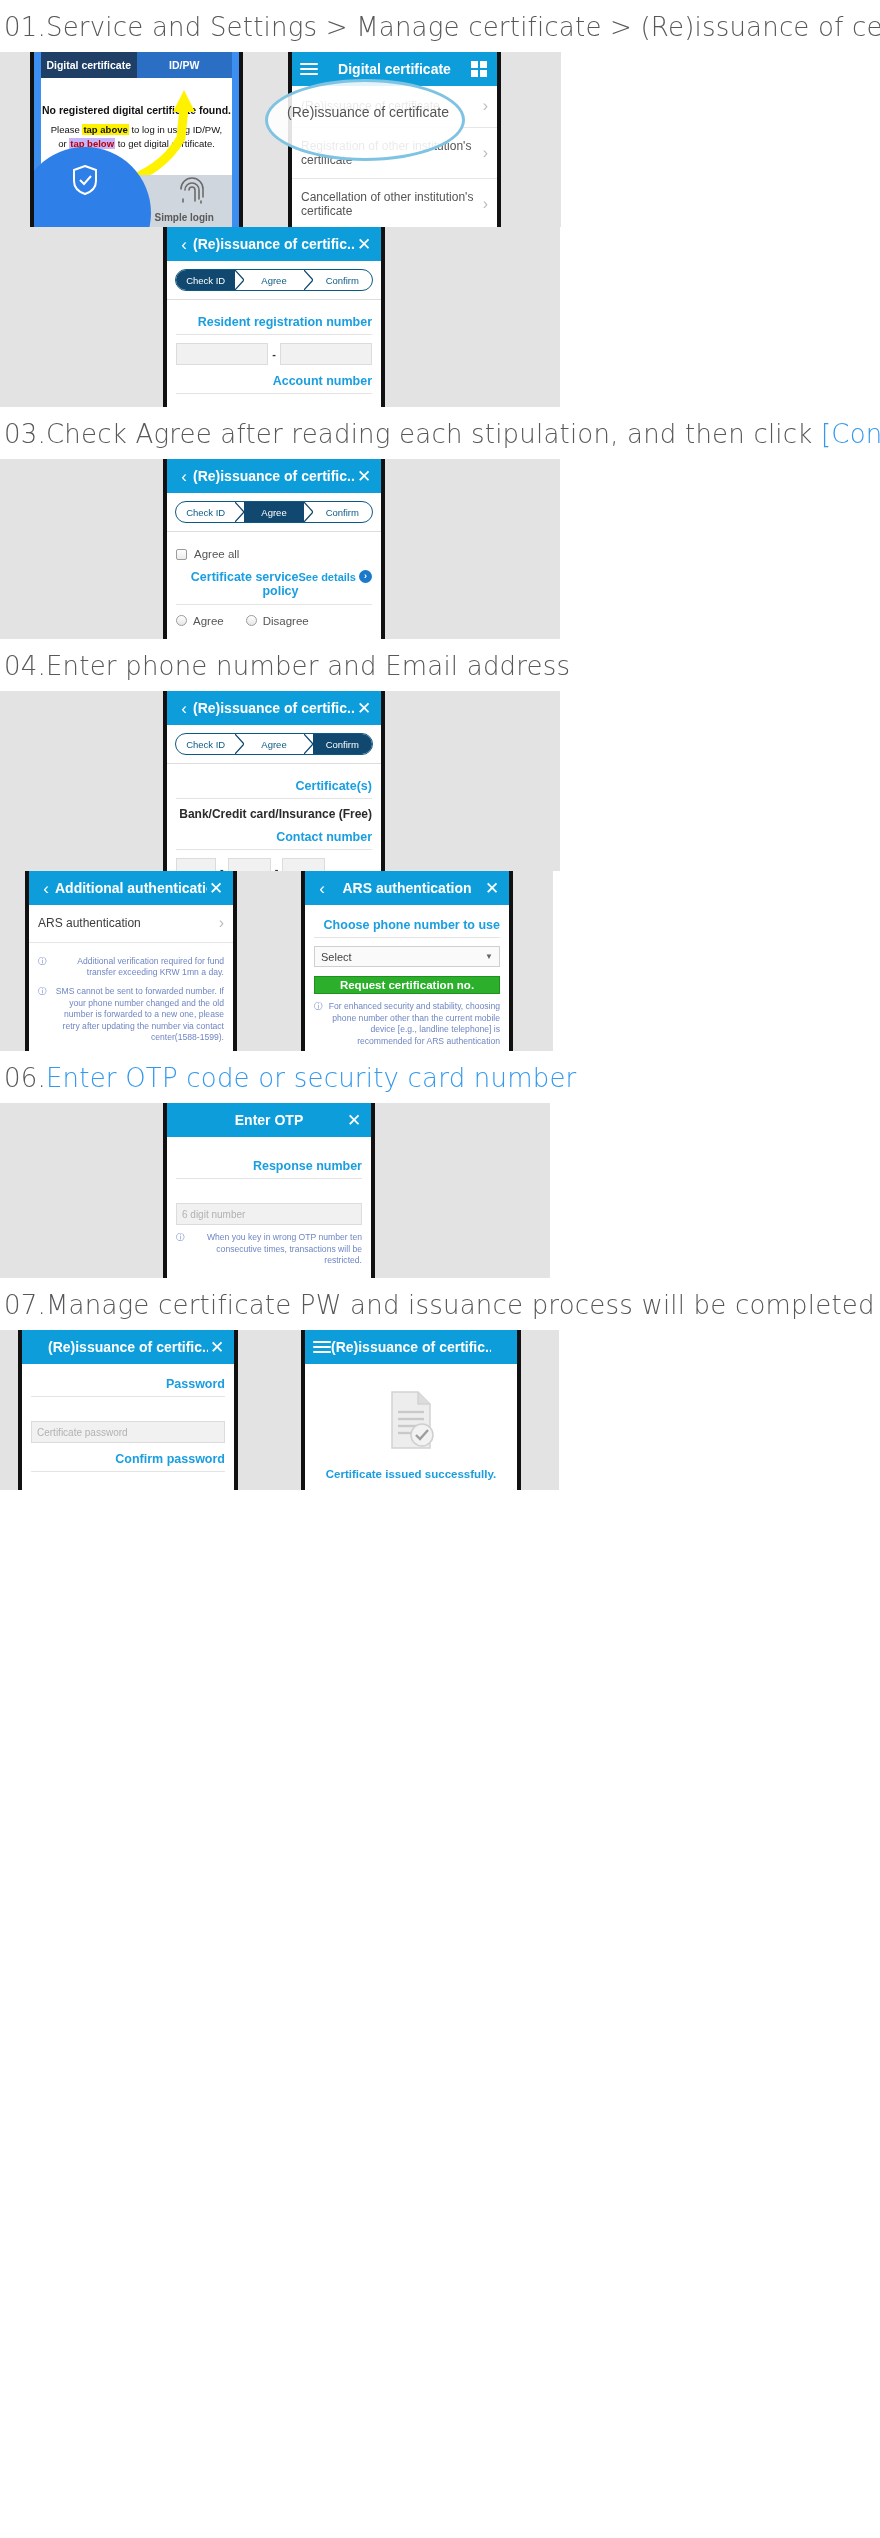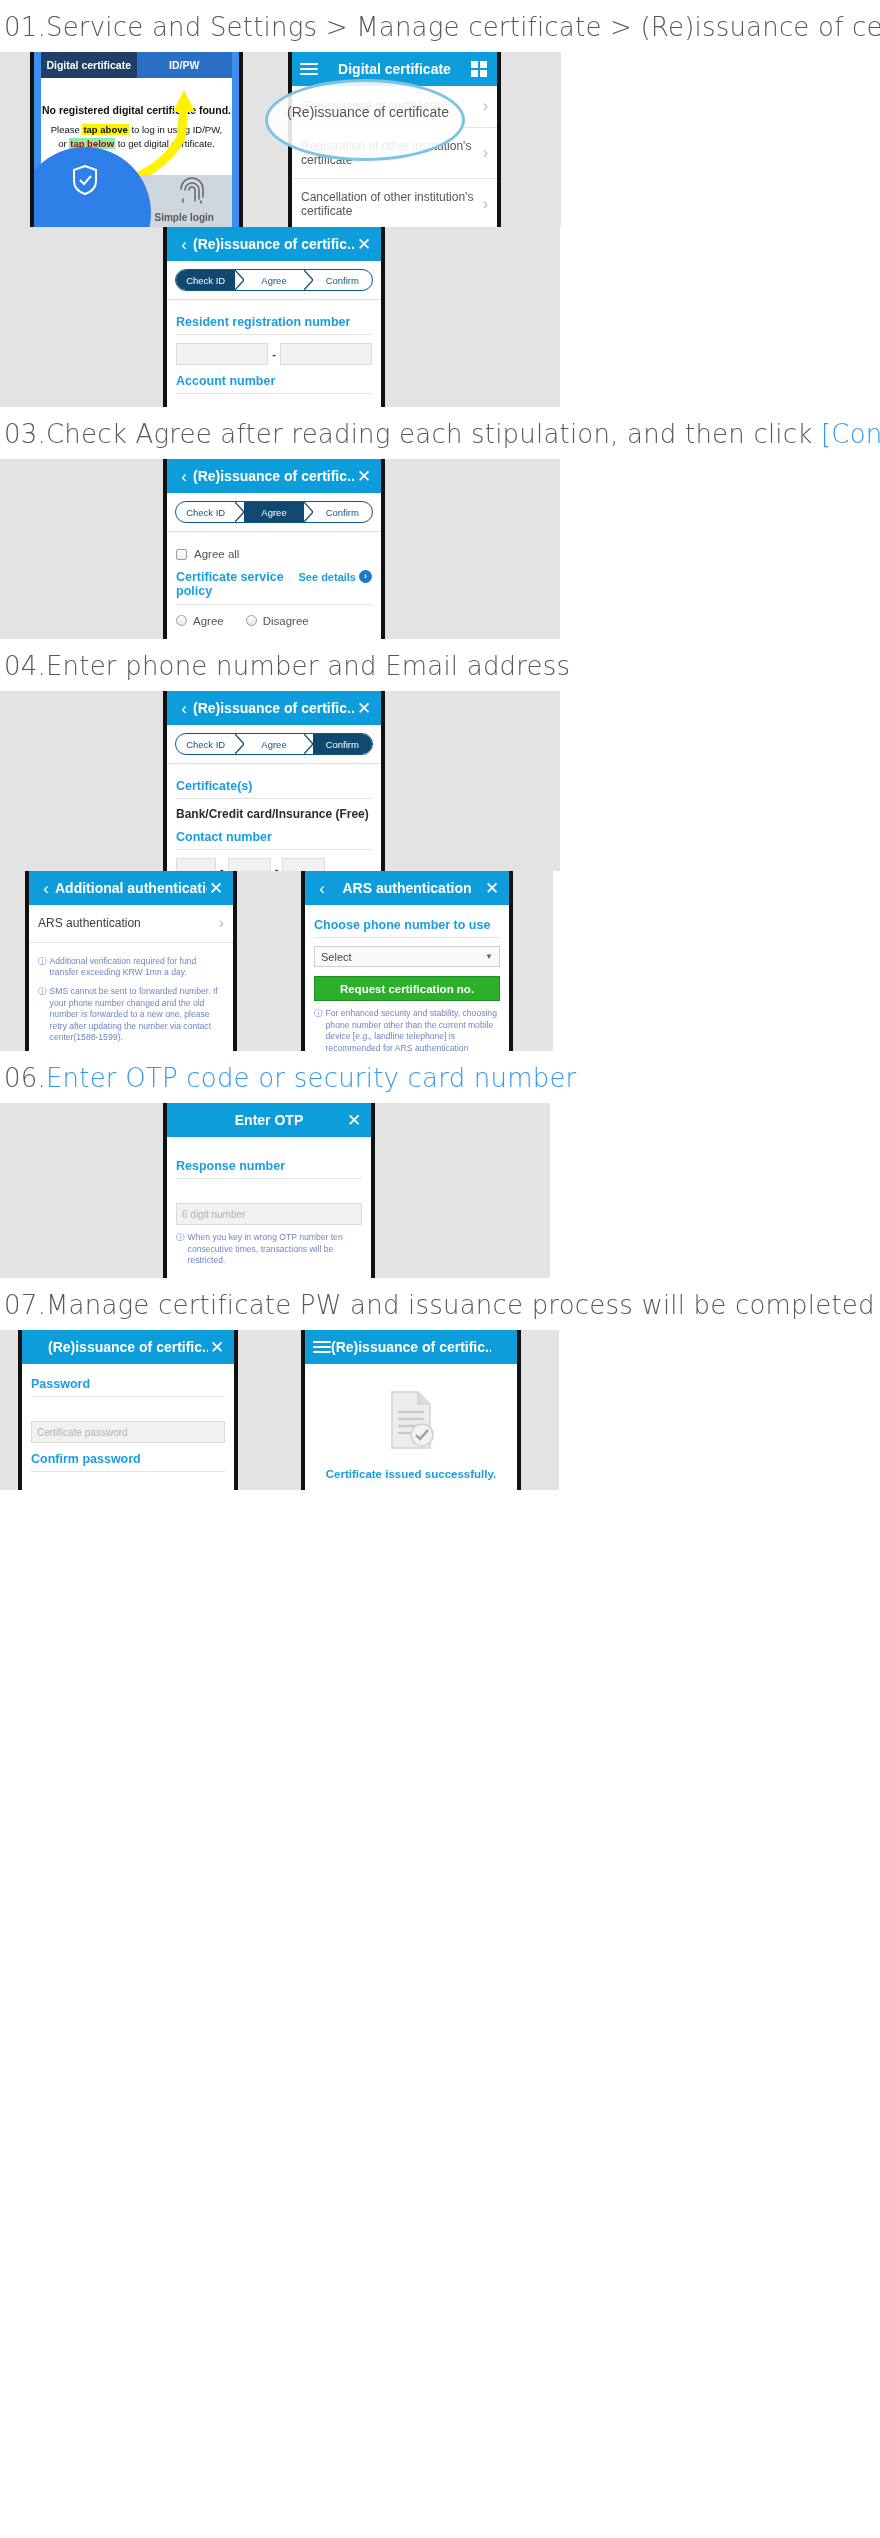--- a/index.html
+++ b/index.html
@@ -120,21 +120,21 @@
   }
   .chev {
     width: 9px; height: 100%;
     flex: 0 0 9px;
     position: relative;
   }
   .chev svg { display:block; }
 
   .divider { height:1px; background:#dddddd; }
 
-  .body { padding: 6px 9px 0 9px; }
+  .body { padding: 6px 9px 0 9px; text-align: right; }
 
   .label-blue {
     color: #1a9ee0;
     font-weight: bold;
     font-size: 12.5px;
     margin-top: 9px;
   }
   .label-dark {
     color: #2b2b2b;
     font-weight: bold;
@@ -229,38 +229,38 @@
   }
   .select .caret { margin-left:auto; font-size:8px; color:#666; }
 
   .btn-green {
     margin-top:9px;
     background:#2cb02c;
     border:1px solid #1f8f1f;
     color:#fff;
     font-weight:bold;
     font-size:11.5px;
-    height:25px;
+    height:18px;
     display:flex;align-items:center;justify-content:center;
   }
 
   
   .s1tabs { display:flex; height:26px; }
   .s1tabs .tb {
     flex:1; display:flex;align-items:center;justify-content:center;
     font-size:10.5px;font-weight:bold;color:#fff;
   }
   .s1tabs .tb.sel { background:#1f3f66; }
   .s1tabs .tb.unsel { background:#2b6fc4; }
   .s1wrap { background:#3c8ef0; height:100%; padding:0 7px 0 7px; }
   .s1inner { background:#fff; height:calc(100% - 26px); position:relative; padding-top:26px; }
   .s1line1 { text-align:center; font-size:10.5px; font-weight:bold; color:#111; }
   .s1line2 { text-align:center; font-size:9.5px; color:#111; margin-top:7px; line-height:1.5; }
   .hl { background:#fff200; font-weight:bold; padding:0 1px; }
-  .hlb { background:#86efac; font-weight:bold; color:#b00; padding:0 1px;}
+  .hlb { background:#c4b5fd; font-weight:bold; color:#b00; padding:0 1px;}
   .s1bottom { display:flex; height:52px; position:absolute; bottom:0; left:0; right:0;}
   .s1btn {
     flex:1; background:#2f7fe8; color:#fff;
     display:flex;flex-direction:column;align-items:center;justify-content:flex-end;
     font-size:10px;font-weight:bold;padding-bottom:4px;
   }
   .s1btn.light { background:#cfd6dd; color:#5a5a5a;}
   .s1blob {
     position:absolute;
     width:132px;height:132px;border-radius:50%;

